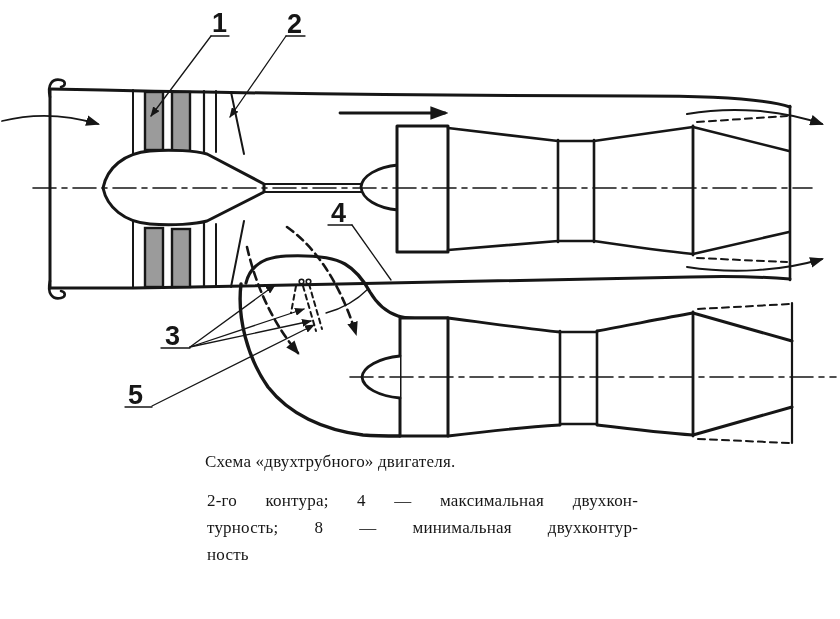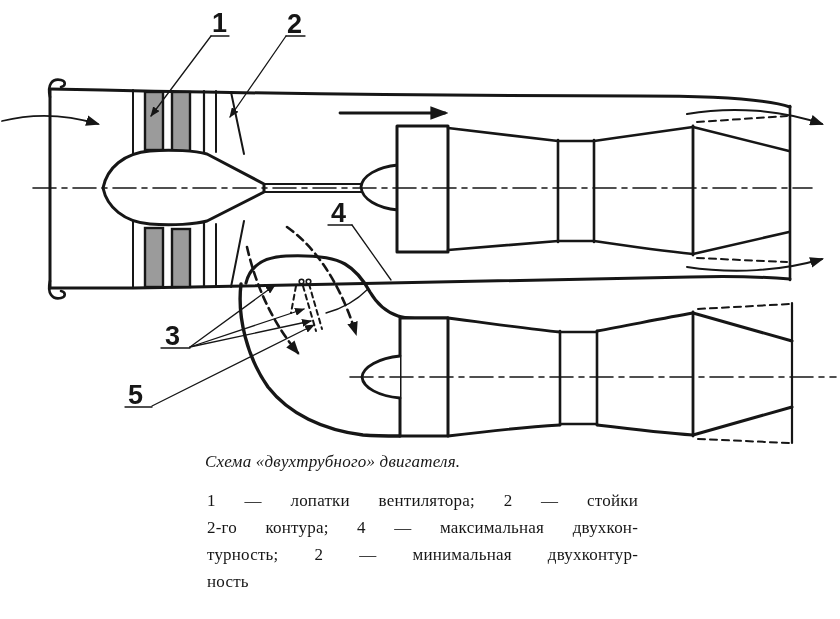--- a/index.html
+++ b/index.html
@@ -15,21 +15,21 @@
   .w28{stroke-width:2.8}.w3{stroke-width:3}.w32{stroke-width:3.2}.w34{stroke-width:3.4}
   .wf{fill:var(--paper,#fff);}
   .blade{fill:var(--blade_fill,#9b9b9b);stroke:var(--ink,#161616);stroke-width:2.4;}
   .d75{stroke-dasharray:7 5}.d54{stroke-dasharray:5 4}.d85{stroke-dasharray:8 5}
   .cl{stroke-dasharray:23 6 5 6}
   .head{fill:var(--ink,#161616);stroke:none;}
   text.callout{font-family:"Liberation Sans",sans-serif;font-weight:600;font-size:27px;
                fill:var(--ink,#161616);stroke:none;}
 
   .caption{position:absolute;left:205px;top:451px;font-size:17px;line-height:22px;
-           letter-spacing:.2px;white-space:nowrap;font-style:italic;}
+           letter-spacing:.2px;white-space:nowrap;}
   .legend{position:absolute;left:207px;top:487px;width:431px;font-size:17px;}
   .legend .lline{line-height:27px;text-align:justify;letter-spacing:.2px;}
   .legend .lline.j{text-align-last:justify;}
 </style>
 </head>
 <body>
 
 <div class="stage">
 
   <svg width="840" height="619" viewBox="0 0 840 619">
@@ -149,19 +149,18 @@
       <text class="callout" x="212" y="32">1</text>
       <text class="callout" x="287" y="33">2</text>
       <text class="callout" x="165" y="345">3</text>
       <text class="callout" x="331" y="222">4</text>
       <text class="callout" x="128" y="404">5</text>
     </g>
   </svg>
 
   <div class="caption">Схема «двухтрубного» двигателя.</div>
   <div class="legend">
-    <div class="lline j">1 — лопатки вентилятора; 2 — стойки</div>
     <div class="lline j">2-го контура; 4 — максимальная двухкон-</div>
-    <div class="lline j">турность; 2 — минимальная двухконтур-</div>
+    <div class="lline j">турность; 8 — минимальная двухконтур-</div>
     <div class="lline">ность</div>
   </div>
 
 </div>
 
 </body></html>

